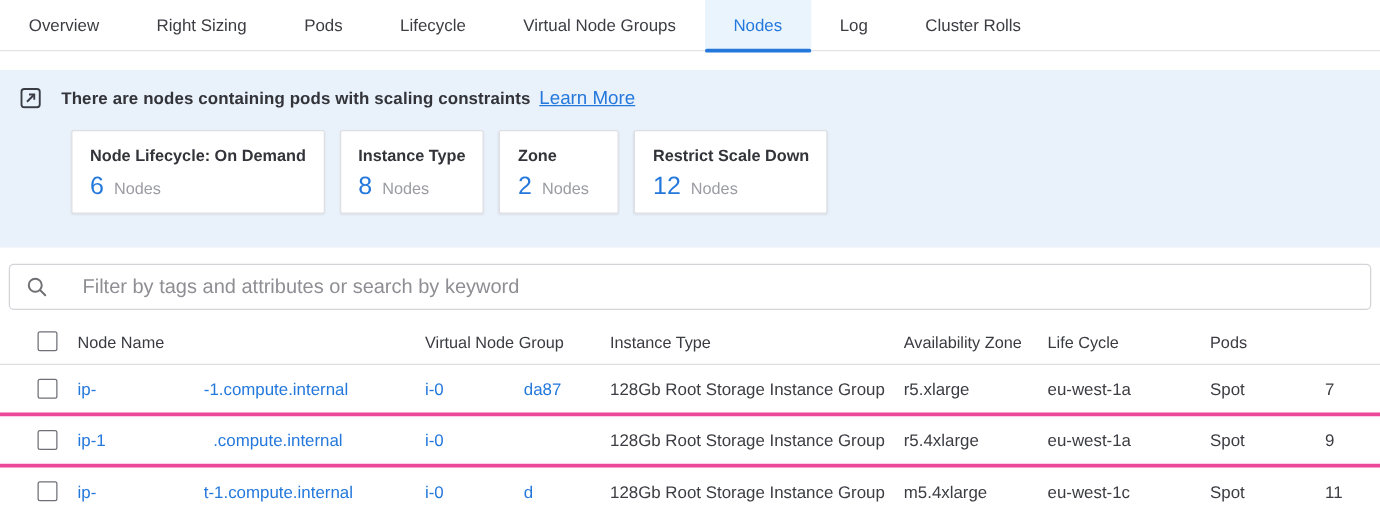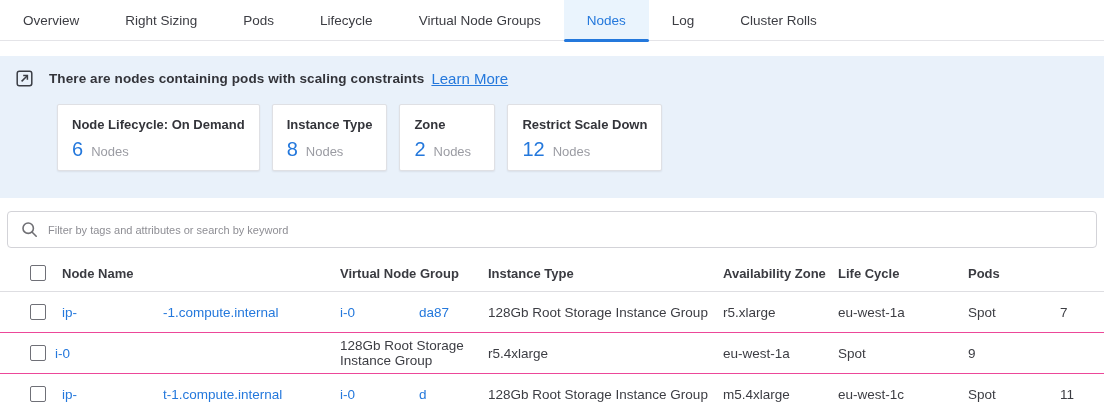--- a/index.html
+++ b/index.html
@@ -26,29 +26,29 @@
     padding:12px 14px 9px 14px; min-width:96px; cursor:pointer; }
   .card-title { font-size:13px; font-weight:700; color:#33343A; white-space:nowrap; }
   .card-count-row { margin-top:6px; display:flex; align-items:baseline; }
   .card-count { font-size:20px; color:var(--accent); font-weight:400; }
   .card-unit { font-size:13px; color:#9B9CA3; margin-left:8px; }
 
   
   .searchbox { margin:13px 7px 0 7px; height:37px; border:1px solid #D3D3D8; border-radius:4px;
     display:flex; align-items:center; padding-left:13px; background:#fff; }
   .search-icon { width:17px; height:17px; flex:none; }
-  .searchbox input { border:none; outline:none; flex:1; margin-left:10px; font-size:11px;
+  .searchbox input { border:none; outline:none; flex:1; margin-left:28px; font-size:16px;
     font-family:"Liberation Sans", sans-serif; color:#404040; background:transparent; }
   .searchbox input::placeholder { color:#8E8E94; }
 
   
   .grid-row { display:grid; grid-template-columns:55px 285px 148px 235px 115px 130px 92px 1fr;
     align-items:center; }
-  .thead { height:37px; margin-top:7px; border-bottom:1px solid #DEDEE2; font-size:13px; font-weight:700; color:#3A3B41; }
-  .trow { height:41px; border-bottom:1px solid #ec4899; font-size:13.5px; color:#3C3D43; }
+  .thead { height:37px; margin-top:7px; border-bottom:1px solid #DEDEE2; font-size:13px; font-weight:400; color:#3A3B41; }
+  .trow { height:41px; border-bottom:3px solid #ec4899; font-size:13.5px; color:#3C3D43; }
   .cell-pad { padding-left:7px; }
   .chk-cell { display:flex; justify-content:flex-start; padding-left:30px; }
   .checkbox { width:16px; height:16px; border:1.5px solid #6F7077; border-radius:2px; background:#fff; cursor:pointer; }
   .link { color:var(--accent); cursor:pointer; white-space:nowrap; }
   .redact-name { display:inline-block; width:86px; }
   .redact-id { display:inline-block; width:64px; }
   .col-h { cursor:pointer; white-space:nowrap; }
 </style>
 </head>
 <body>
@@ -141,20 +141,21 @@
   <div>r5.xlarge</div>
   <div>eu-west-1a</div>
   <div>Spot</div>
   <div>7</div>
 </div>
 
 <div class="grid-row trow">
   <div class="chk-cell">
       <div class="checkbox"></div>
     </div>
+  <div class="cell-pad link"><span>ip-1</span><span class="redact-name"></span><span>.compute.internal</span></div>
   <div class="link"><span>i-0</span><span class="redact-id"></span><span></span></div>
   <div>128Gb Root Storage Instance Group</div>
   <div>r5.4xlarge</div>
   <div>eu-west-1a</div>
   <div>Spot</div>
   <div>9</div>
 </div>
 
 <div class="grid-row trow">
   <div class="chk-cell">

